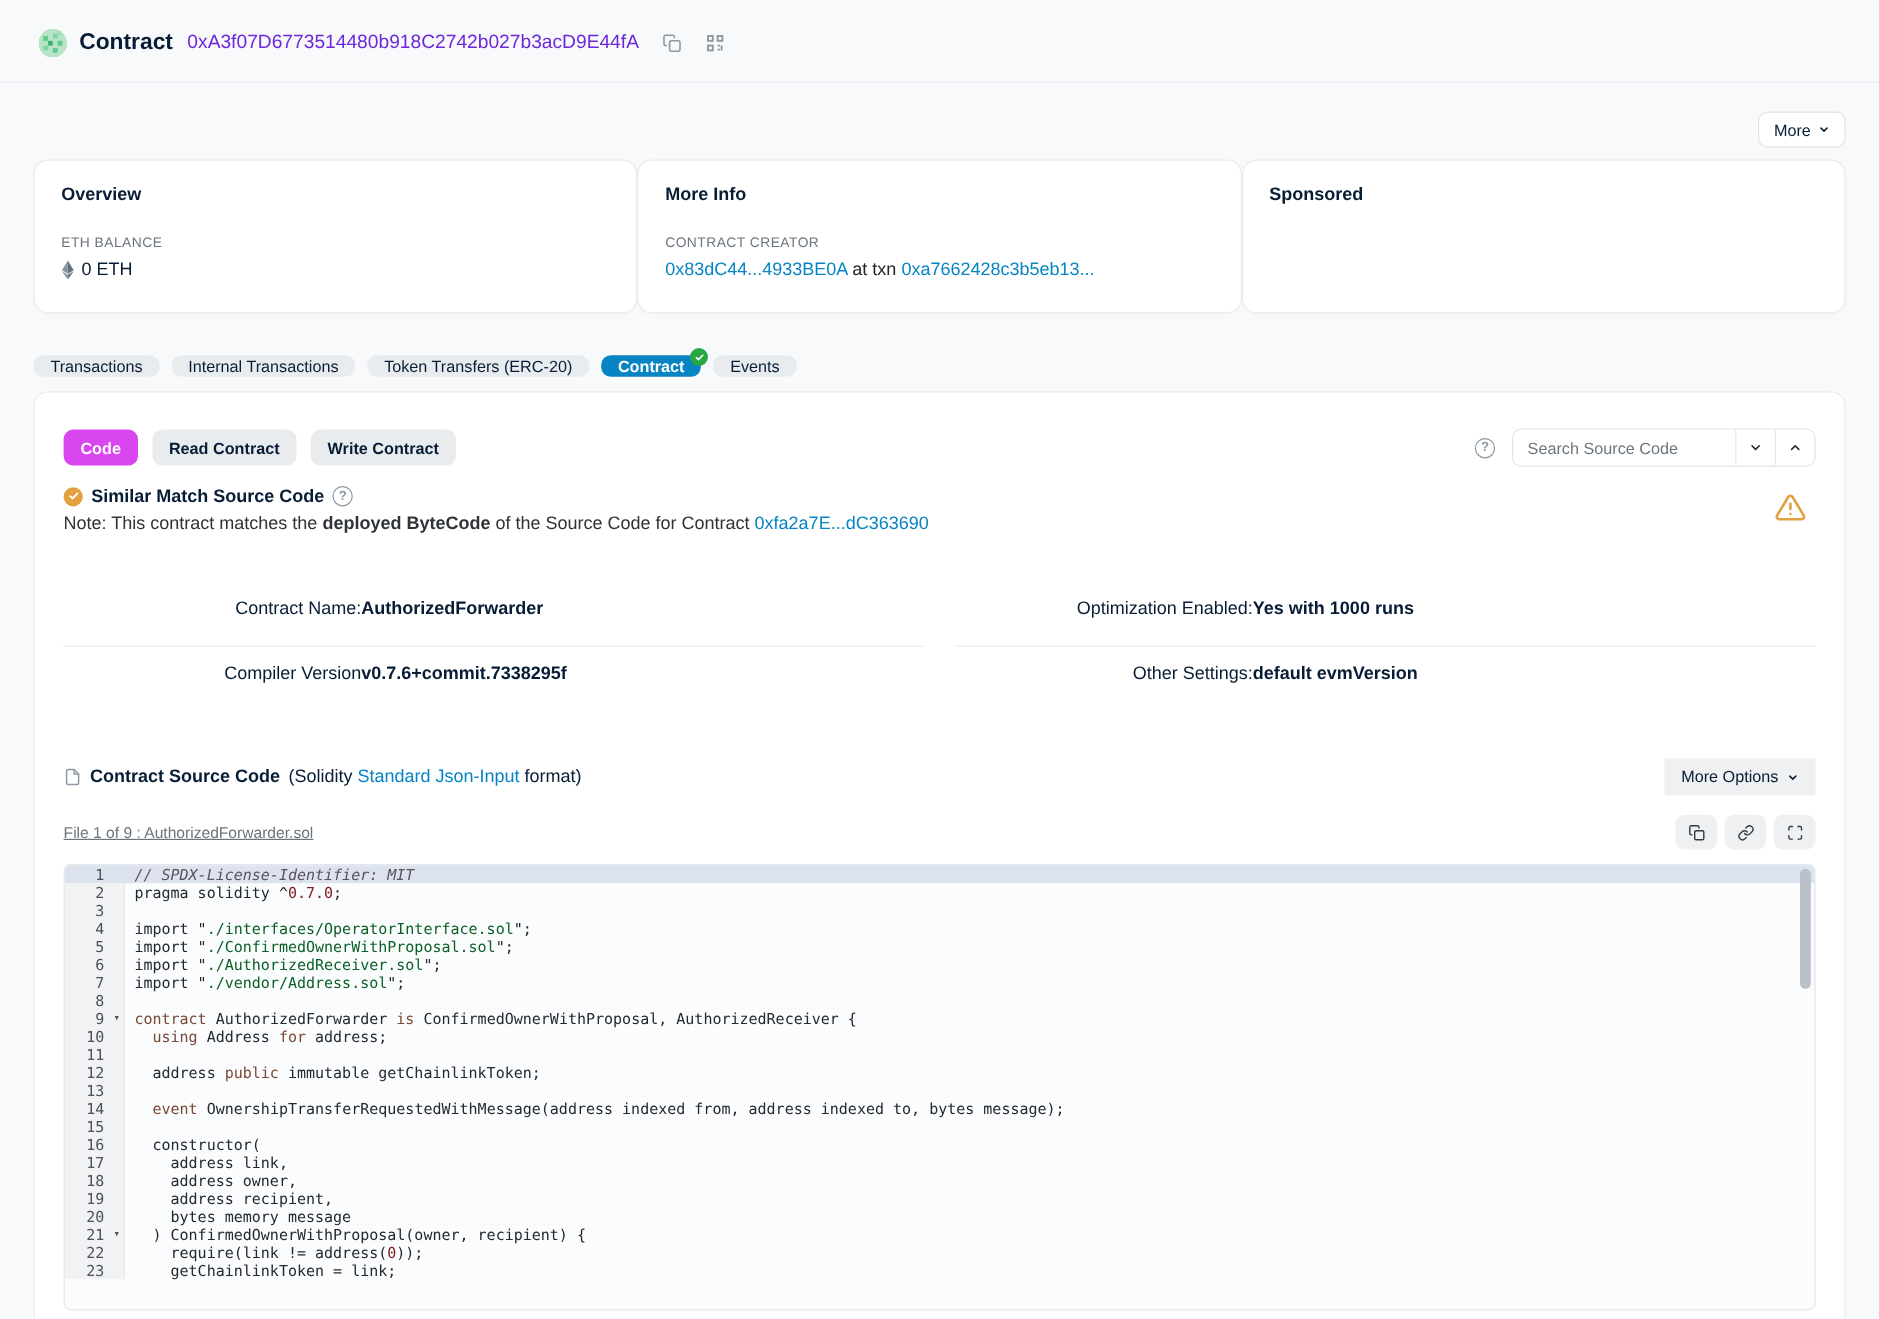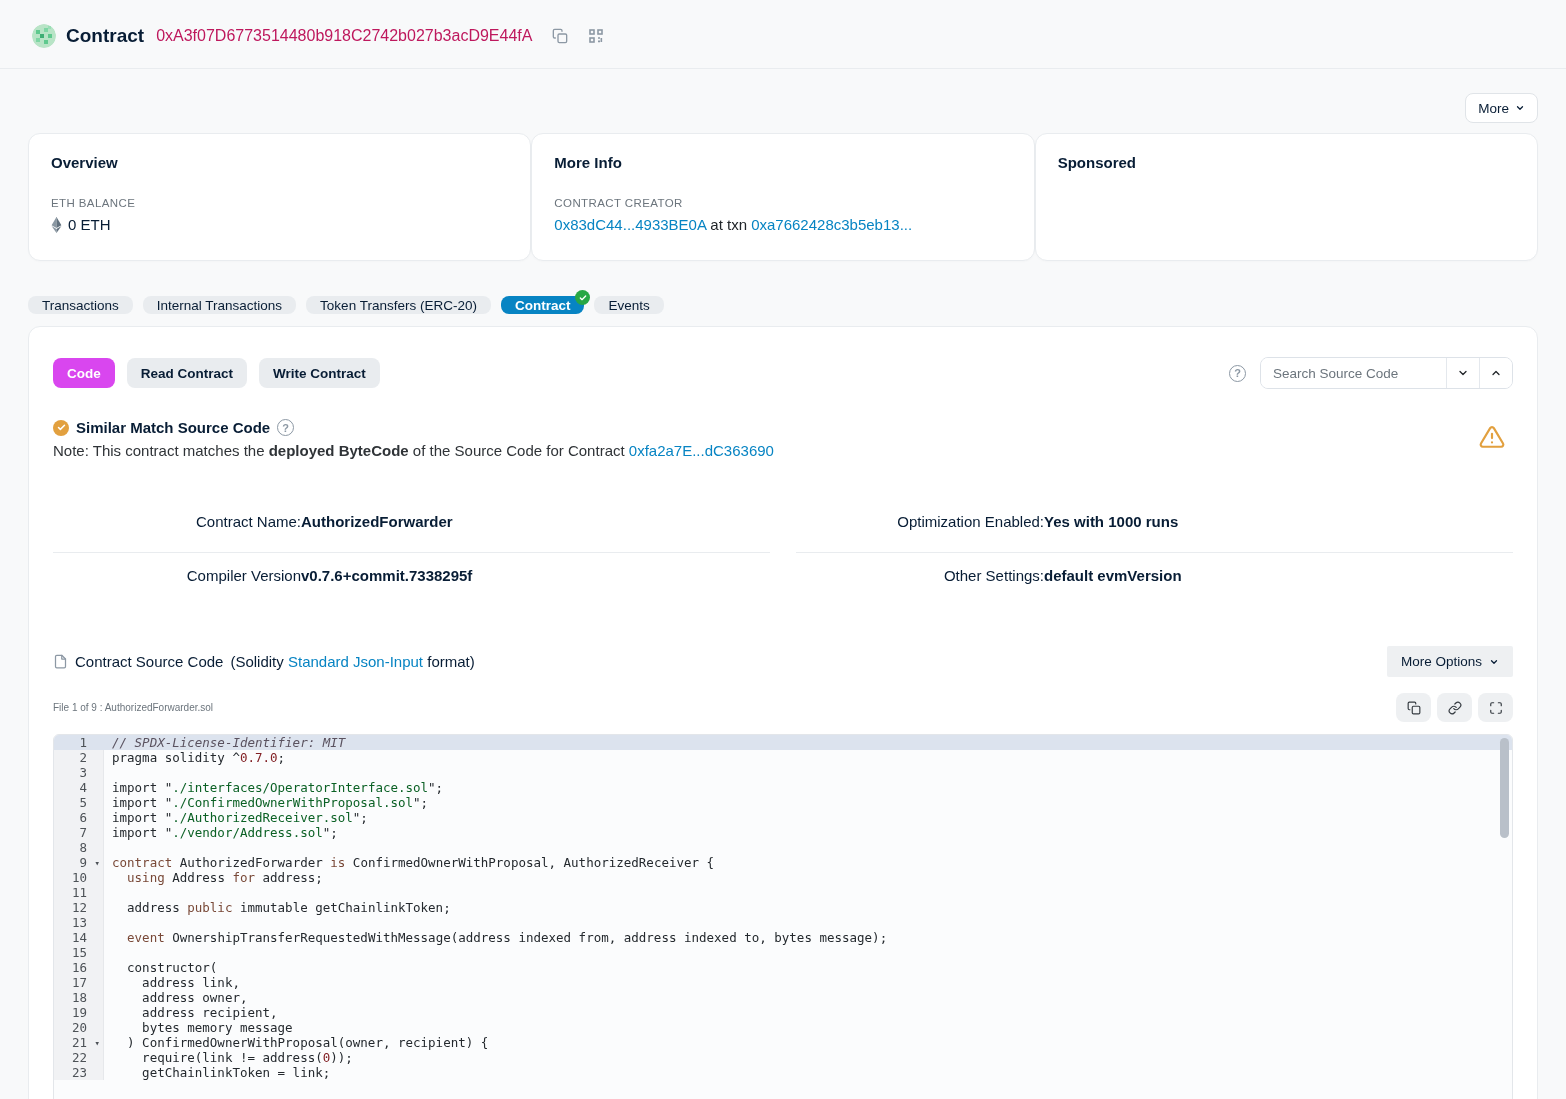--- a/index.html
+++ b/index.html
@@ -3,21 +3,21 @@
 <meta charset="utf-8">
 <style>
   * { margin:0; padding:0; box-sizing:border-box; }
   html,body { width:1566px; height:1099px; overflow:hidden; }
   body { font-family:"Liberation Sans", sans-serif; background:#f8f9fa; color:#081d35; }
 
   
   .page-header { display:flex; align-items:center; gap:10px; padding:24px 32px 20px 32px; }
   .avatar { width:24px; height:24px; border-radius:50%; overflow:hidden; flex:0 0 auto; }
   .page-title { font-size:19px; font-weight:700; color:#081d35; }
-  .page-address { font-size:16px; color:#be185d; margin-left:2px; }
+  .page-address { font-size:16px; color:#6d28d9; margin-left:2px; }
   .hicon { color:#8c98a4; display:inline-flex; margin-left:10px; cursor:pointer; }
   .hicon svg { width:16px; height:16px; }
   .header-divider { border:none; border-top:1px solid #e9ecef; }
 
   .content { padding:0 28px; }
 
   .more-row { display:flex; justify-content:flex-end; margin-top:24px; }
   .btn-more { display:inline-flex; align-items:center; gap:6px; background:#fff; border:1px solid #e0e4e8;
     border-radius:8px; height:30px; padding:0 12px; font-size:13.5px; font-weight:500; color:#081d35; cursor:pointer; }
   .btn-more svg { width:10px; height:10px; }
@@ -53,21 +53,21 @@
   .search-zone { display:flex; align-items:center; gap:14px; }
   .help-circ { width:17px; height:17px; border:1.4px solid #8c98a4; color:#8c98a4; border-radius:50%;
     font-size:11px; font-weight:700; display:flex; align-items:center; justify-content:center; cursor:pointer; }
   .search-group { display:flex; align-items:stretch; border:1px solid #dde2e8; border-radius:8px; overflow:hidden; height:32px; background:#fff; }
   .search-group input { border:none; outline:none; width:185px; padding:0 12px; font-size:13.5px; color:#212529; font-family:"Liberation Sans",sans-serif; }
   .search-group input::placeholder { color:#6c757d; }
   .sg-btn { width:33px; border:none; border-left:1px solid #e4e8ed; background:#fff; display:flex; align-items:center; justify-content:center; cursor:pointer; color:#212529; }
   .sg-btn svg { width:12px; height:12px; }
 
   
-  .similar { margin-top:30px; display:flex; justify-content:space-between; }
+  .similar { margin-top:16px; display:flex; justify-content:space-between; }
   .sim-title-row { display:flex; align-items:center; gap:7px; }
   .amber-badge { width:16px; height:16px; background:#e2a03f; border-radius:50%; display:flex; align-items:center; justify-content:center; }
   .amber-badge svg { width:9px; height:9px; }
   .sim-title { font-size:15px; font-weight:700; color:#081d35; }
   .sim-note { margin-top:6px; font-size:15px; color:#2f3337; }
   .warn-icon { color:#e2a03f; margin-right:8px; align-self:center; }
   .warn-icon svg { width:26px; height:26px; }
 
   
   .meta-grid { display:grid; grid-template-columns:1fr 1fr; column-gap:26px; margin-top:40px; }
@@ -75,27 +75,27 @@
   .meta-col .meta-row.first { border-bottom:1px solid #e9ecef; }
   .meta-row .lbl { width:248px; flex:0 0 248px; color:#081d35;text-align:right; }
   .meta-row .val { font-weight:700; color:#081d35; }
   .meta-row .val .norm { font-weight:700; }
 
   
   .src-header { margin-top:40px; display:flex; justify-content:space-between; align-items:center; }
   .src-title-group { display:flex; align-items:center; gap:7px; font-size:15px; color:#081d35; }
   .src-title-group .file-ic { color:#8c98a4; display:inline-flex; }
   .src-title-group .file-ic svg { width:15px; height:15px; }
-  .src-bold { font-weight:400; }
+  .src-bold { font-weight:700; }
   .btn-moreopt { display:inline-flex; align-items:center; gap:7px; background:#eef0f2; border:none;
     border-radius:2px; height:31px; padding:0 14px; font-size:13.5px; font-weight:500; color:#081d35; cursor:pointer; }
   .btn-moreopt svg { width:10px; height:10px; }
 
   .file-row { margin-top:16px; display:flex; justify-content:space-between; align-items:center; }
-  .file-label { font-size:10px; color:#6c757d; }
+  .file-label { font-size:13px; color:#6c757d;text-decoration:underline; }
   .code-tools { display:flex; gap:6px; }
   .tool-btn { width:35px; height:29px; background:#eef0f2; border:none; border-radius:8px; display:flex;
     align-items:center; justify-content:center; color:#343a40; cursor:pointer; }
   .tool-btn svg { width:14px; height:14px; }
 
   
   .editor { position:relative; margin-top:12px; height:372px; border:1px solid #e3e6ea; border-radius:6px;
     background:#fbfcfd; overflow:hidden; font-family:"DejaVu Sans Mono", monospace; font-size:12.5px; line-height:15px; }
   .cl { display:flex; white-space:pre; color:#24292e; }
   .cl .gut { flex:0 0 50px; text-align:right; padding-right:16px; position:relative; background:#f1f2f4;

